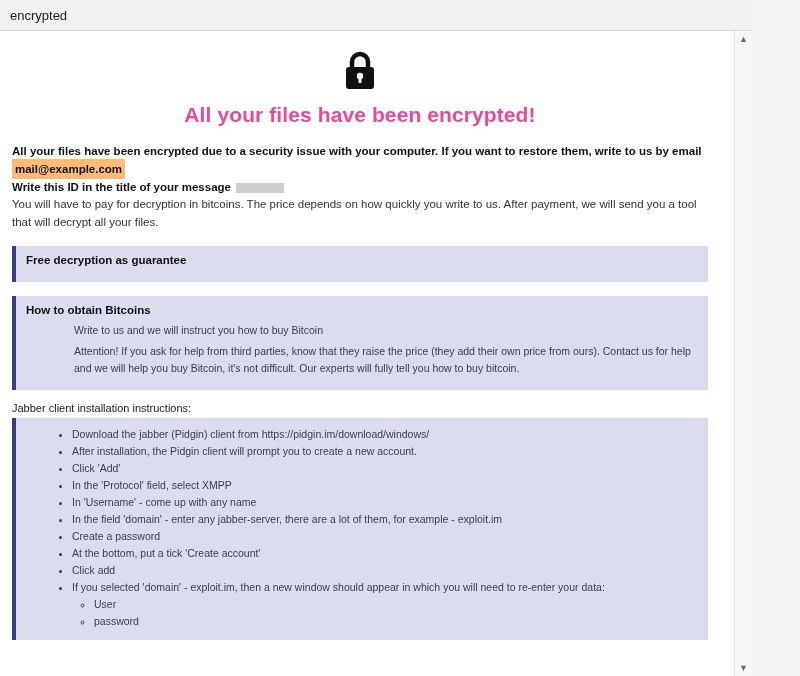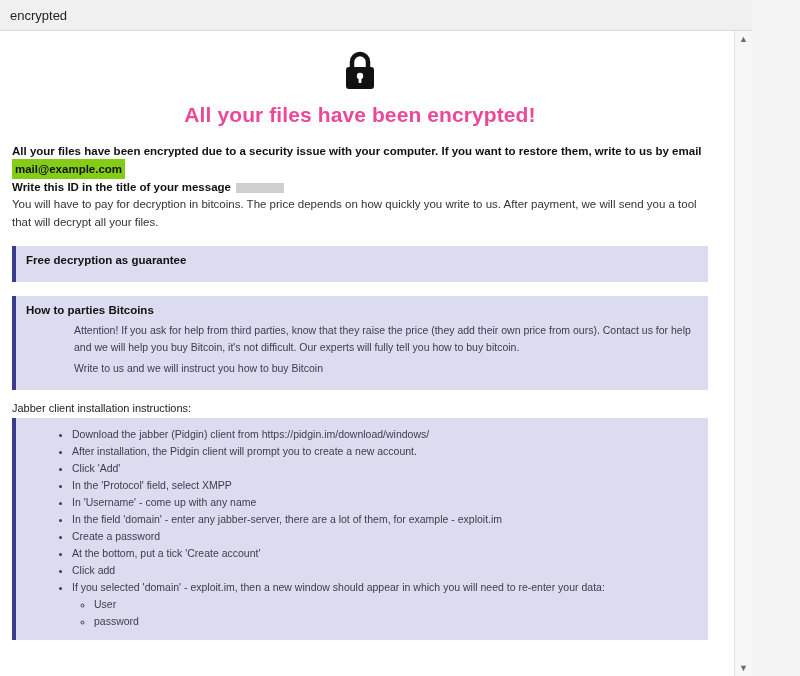--- a/index.html
+++ b/index.html
@@ -83,21 +83,21 @@
   .intro {
     font-size: 11.5px;
     color: #111;
     line-height: 1.55;
     padding: 0 4px;
   }
   .intro .bold {
     font-weight: bold;
   }
   .mail-hl {
-    background: #84cc16;
+    background: #fdba74;
     padding: 4px 3px;
     font-weight: bold;
   }
   .id-redact {
     display: inline-block;
     width: 48px;
     height: 10px;
     background: #cfcfcf;
     vertical-align: middle;
     margin-left: 2px;
@@ -196,24 +196,24 @@
           <span class="id-redact"></span>
         </div>
         <div class="light-line">You will have to pay for decryption in bitcoins. The price depends on how quickly you write to us. After payment, we will send you a tool that will decrypt all your files.</div>
       </div>
 
       <div class="panel">
         <div class="panel-title">Free decryption as guarantee</div>
       </div>
 
       <div class="panel">
-        <div class="panel-title">How to parties Bitcoins</div>
+        <div class="panel-title">How to obtain Bitcoins</div>
         <div class="panel-body">
+          <p>Write to us and we will instruct you how to buy Bitcoin</p>
           <p>Attention! If you ask for help from third parties, know that they raise the price (they add their own price from ours). Contact us for help and we will help you buy Bitcoin, it's not difficult. Our experts will fully tell you how to buy bitcoin.</p>
-          <p>Write to us and we will instruct you how to buy Bitcoin</p>
         </div>
       </div>
 
       <div class="plain-note">Jabber client installation instructions:</div>
 
       <div class="panel-list">
         <ul class="steps">
           <li>Download the jabber (Pidgin) client from https://pidgin.im/download/windows/</li>
           <li>After installation, the Pidgin client will prompt you to create a new account.</li>
           <li>Click 'Add'</li>

